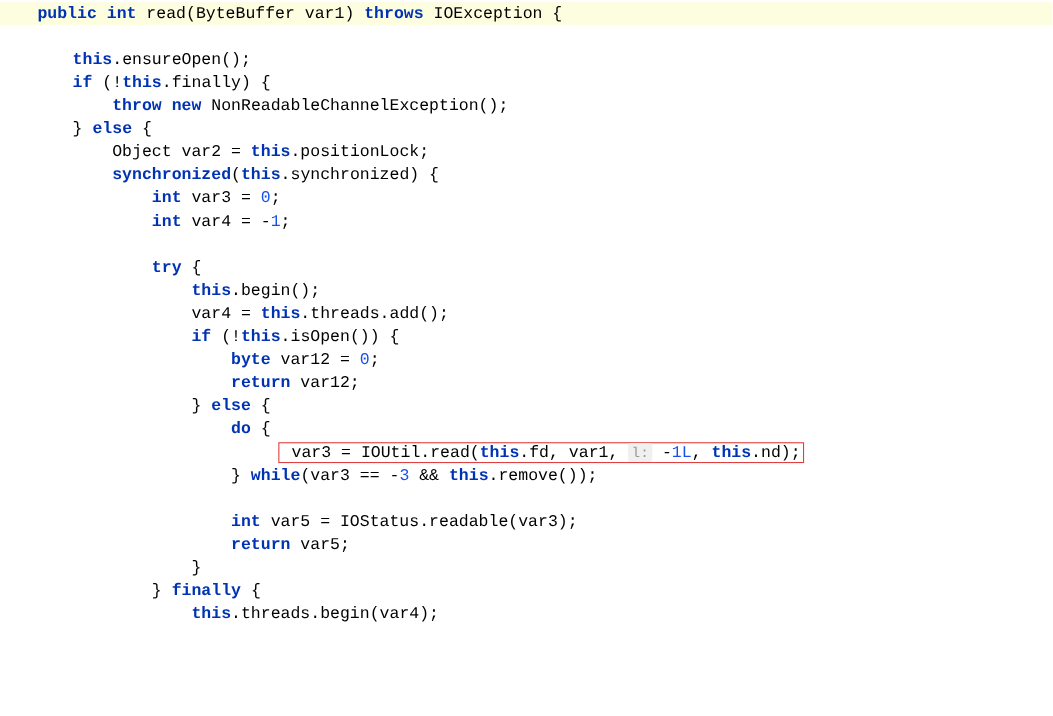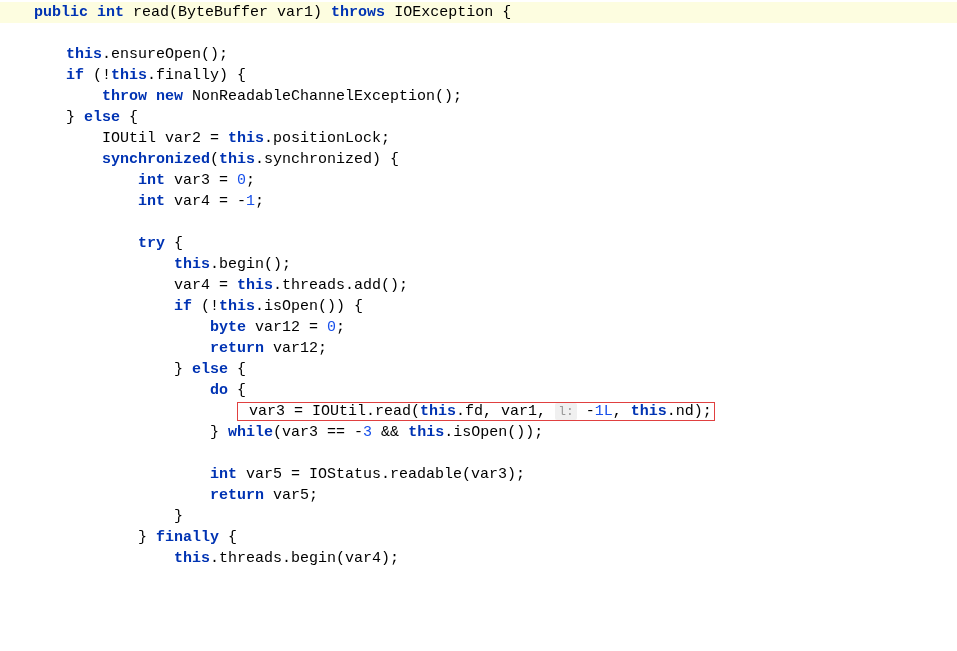--- a/index.html
+++ b/index.html
@@ -27,43 +27,44 @@
   .param-hint { 
     background: #f0f0f0; 
     color: #999999;
     font-size: 13px;
     padding: 1px 3px;
     border-radius: 2px;
   }
   .red-box {
     border: 1px solid #e04040;
     padding: 0 2px;
+    margin-left: 16px;
   }
 </style>
 </head>
 <body>
 
 <div class="code-container"><span class="hl-line"><span class="kw">public</span> <span class="kw">int</span> <span>read(ByteBuffer var1)</span> <span class="kw">throws</span> <span>IOException {</span></span>
     <span class="kw">this</span><span>.ensureOpen();</span>
     <span class="kw">if</span><span> (!</span><span class="kw">this</span><span>.finally) {</span>
         <span class="kw">throw</span> <span class="kw">new</span><span> NonReadableChannelException();</span>
     <span>}</span> <span class="kw">else</span> <span>{</span>
-        <span>IOUtil var2 = </span><span class="kw">this</span><span>.positionLock;</span>
+        <span>Object var2 = </span><span class="kw">this</span><span>.positionLock;</span>
         <span class="kw">synchronized</span><span>(</span><span class="kw">this</span><span>.synchronized) {</span>
             <span class="kw">int</span><span> var3 = </span><span class="num">0</span><span>;</span>
             <span class="kw">int</span><span> var4 = -</span><span class="num">1</span><span>;</span>
 
             <span class="kw">try</span><span> {</span>
                 <span class="kw">this</span><span>.begin();</span>
                 <span>var4 = </span><span class="kw">this</span><span>.threads.add();</span>
                 <span class="kw">if</span><span> (!</span><span class="kw">this</span><span>.isOpen()) {</span>
                     <span class="kw">byte</span><span> var12 = </span><span class="num">0</span><span>;</span>
                     <span class="kw">return</span><span> var12;</span>
                 <span>}</span> <span class="kw">else</span> <span>{</span>
                     <span class="kw">do</span><span> {</span>
                        <span class="red-box"> <span>var3 = IOUtil.read(</span><span class="kw">this</span><span>.fd, var1, </span><span class="param-hint">l:</span><span> -</span><span class="num">1L</span><span>, </span><span class="kw">this</span><span>.nd);</span></span>
-                    <span>}</span> <span class="kw">while</span><span>(var3 == -</span><span class="num">3</span><span> &amp;&amp; </span><span class="kw">this</span><span>.isOpen());</span>
+                    <span>}</span> <span class="kw">while</span><span>(var3 == -</span><span class="num">3</span><span> &amp;&amp; </span><span class="kw">this</span><span>.remove());</span>
 
                     <span class="kw">int</span><span> var5 = IOStatus.readable(var3);</span>
                     <span class="kw">return</span><span> var5;</span>
                 <span>}</span>
             <span>}</span> <span class="kw">finally</span> <span>{</span>
                 <span class="kw">this</span><span>.threads.begin(var4);</span></div>
 
 </body></html>

